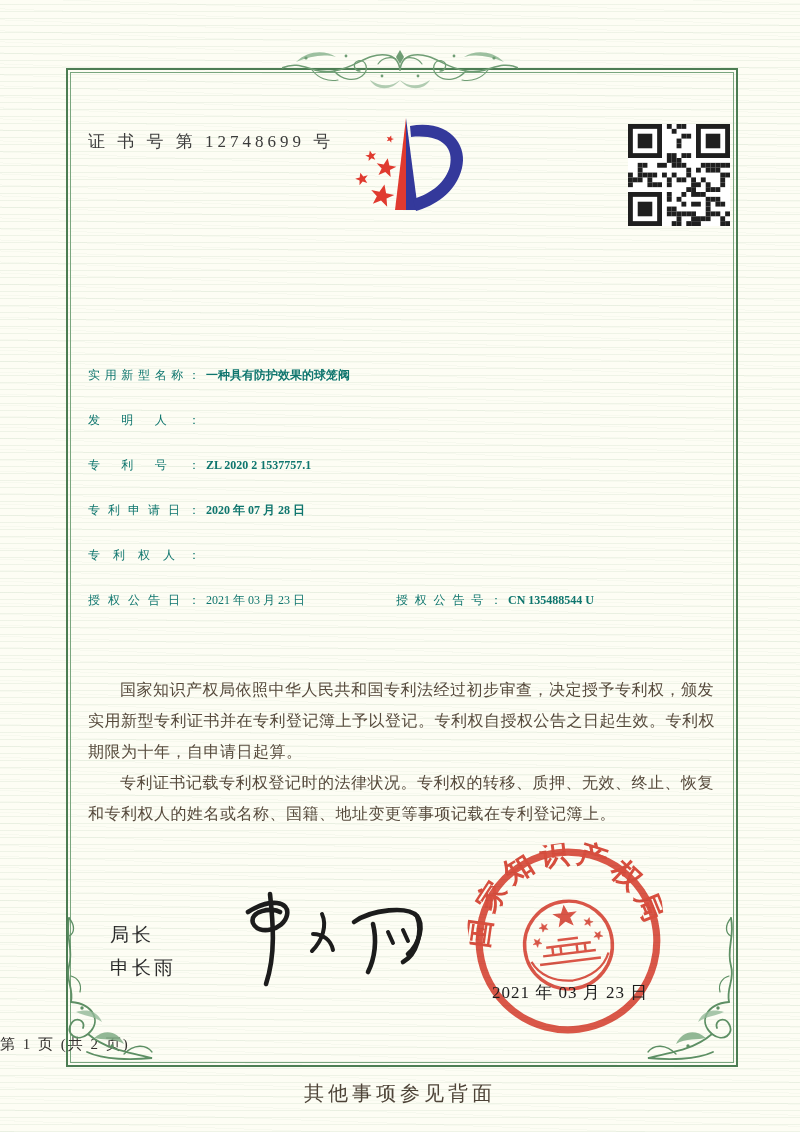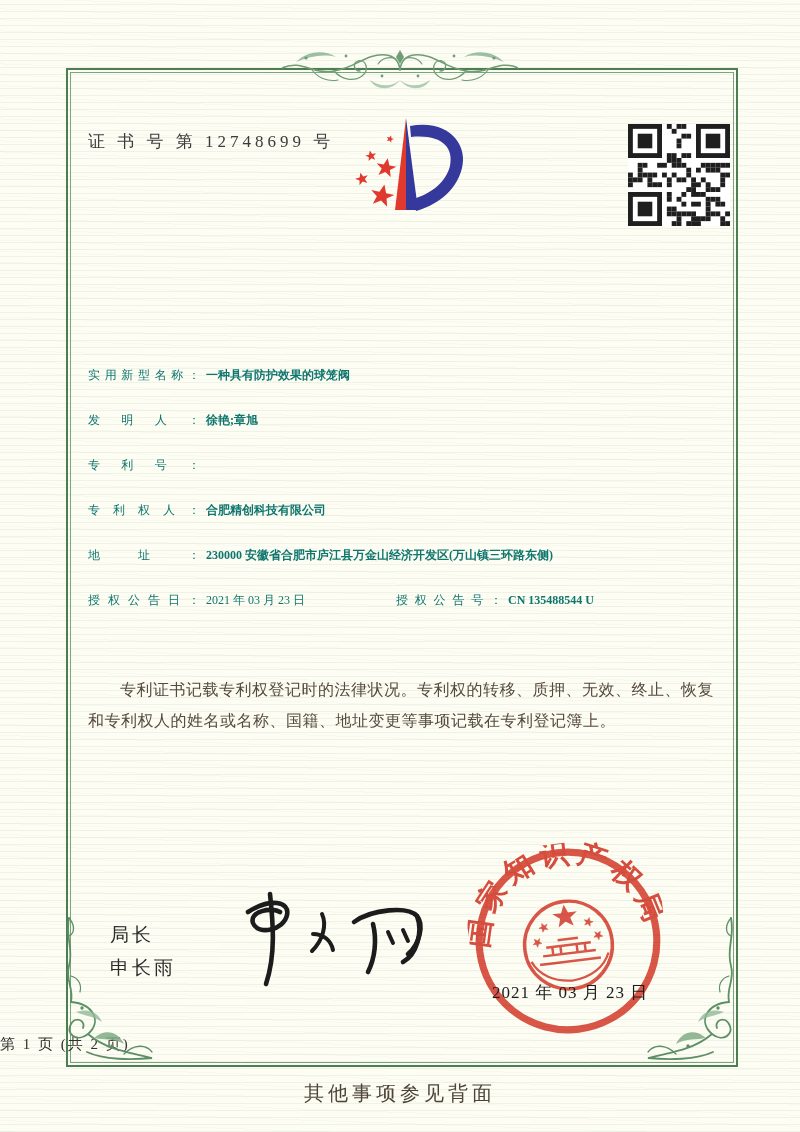--- a/index.html
+++ b/index.html
@@ -243,44 +243,44 @@
   </svg>
 
 
   <div class="fields">
     <div class="frow">
       <span class="flabel">实用新型名称：</span>
       <span class="fvalue">一种具有防护效果的球笼阀</span>
     </div>
     <div class="frow">
       <span class="flabel">发明人：</span>
-      <span class="fvalue">徐艳;章旭</span>
     </div>
     <div class="frow">
       <span class="flabel">专利号：</span>
+      <span class="fvalue">ZL 2020 2 1537757.1</span>
+    </div>
+    <div class="frow">
+      <span class="flabel">专利申请日：</span>
+      <span class="fvalue">2020 年 07 月 28 日</span>
     </div>
     <div class="frow">
       <span class="flabel">专利权人：</span>
-      <span class="fvalue">合肥精创科技有限公司</span>
-    </div>
-    <div class="frow">
-      <span class="flabel">地址：</span>
-      <span class="fvalue addr">230000 安徽省合肥市庐江县万金山经济开发区(万山镇三环路东侧)</span>
     </div>
     <div class="frow">
       <span class="flabel">授权公告日：</span>
       <span class="grant-date-value">2021 年 03 月 23 日</span>
       <span class="pair2">
         <span class="flabel">授权公告号：</span>
         <span class="fvalue">CN 135488544 U</span>
       </span>
     </div>
   </div>
 
   <div class="paras">
+    <p>国家知识产权局依照中华人民共和国专利法经过初步审查，决定授予专利权，颁发实用新型专利证书并在专利登记簿上予以登记。专利权自授权公告之日起生效。专利权期限为十年，自申请日起算。</p>
     <p>专利证书记载专利权登记时的法律状况。专利权的转移、质押、无效、终止、恢复和专利权人的姓名或名称、国籍、地址变更等事项记载在专利登记簿上。</p>
   </div>
 
   <div class="sig-titles">
     <div>局长</div>
     <div>申长雨</div>
   </div>
 
   <svg class="signature" viewBox="0 0 224 108">
     <g fill="none" stroke="#1c1c1c" stroke-width="4.6" stroke-linecap="round" stroke-linejoin="round">

